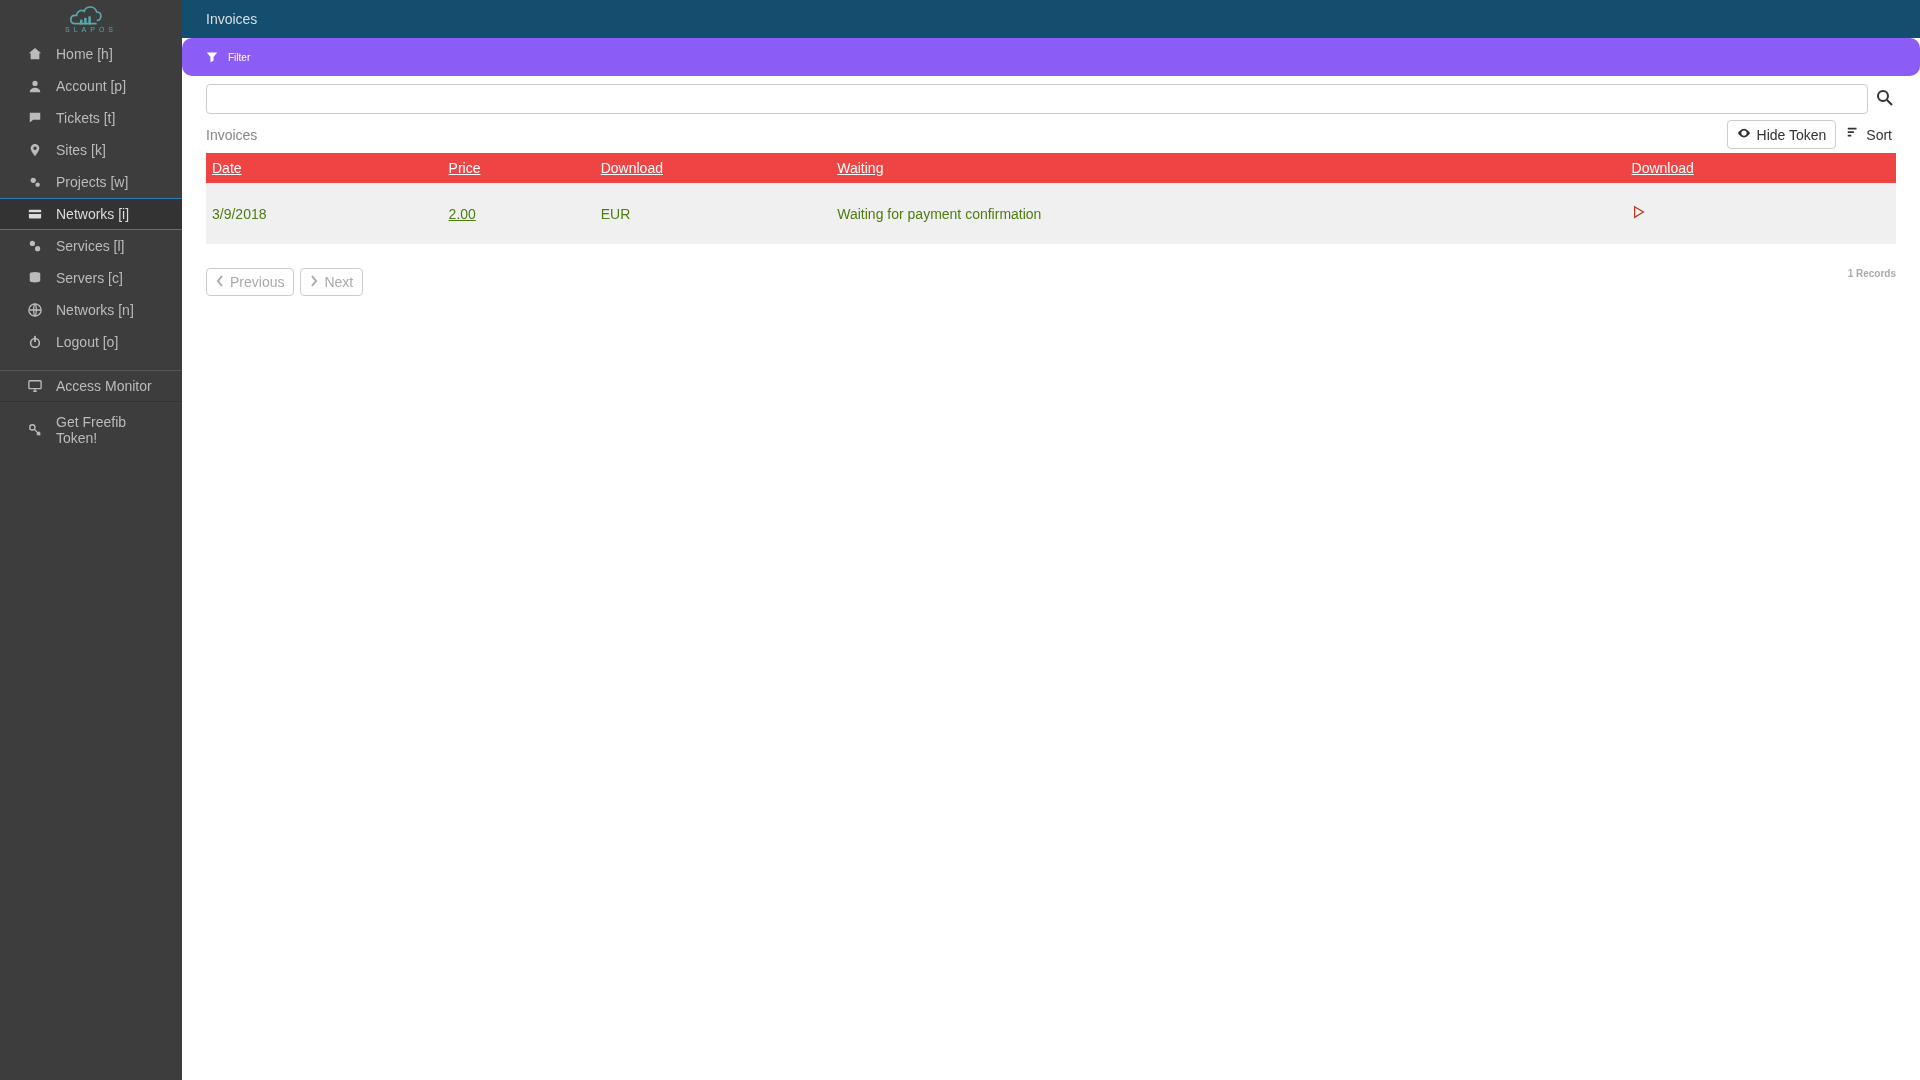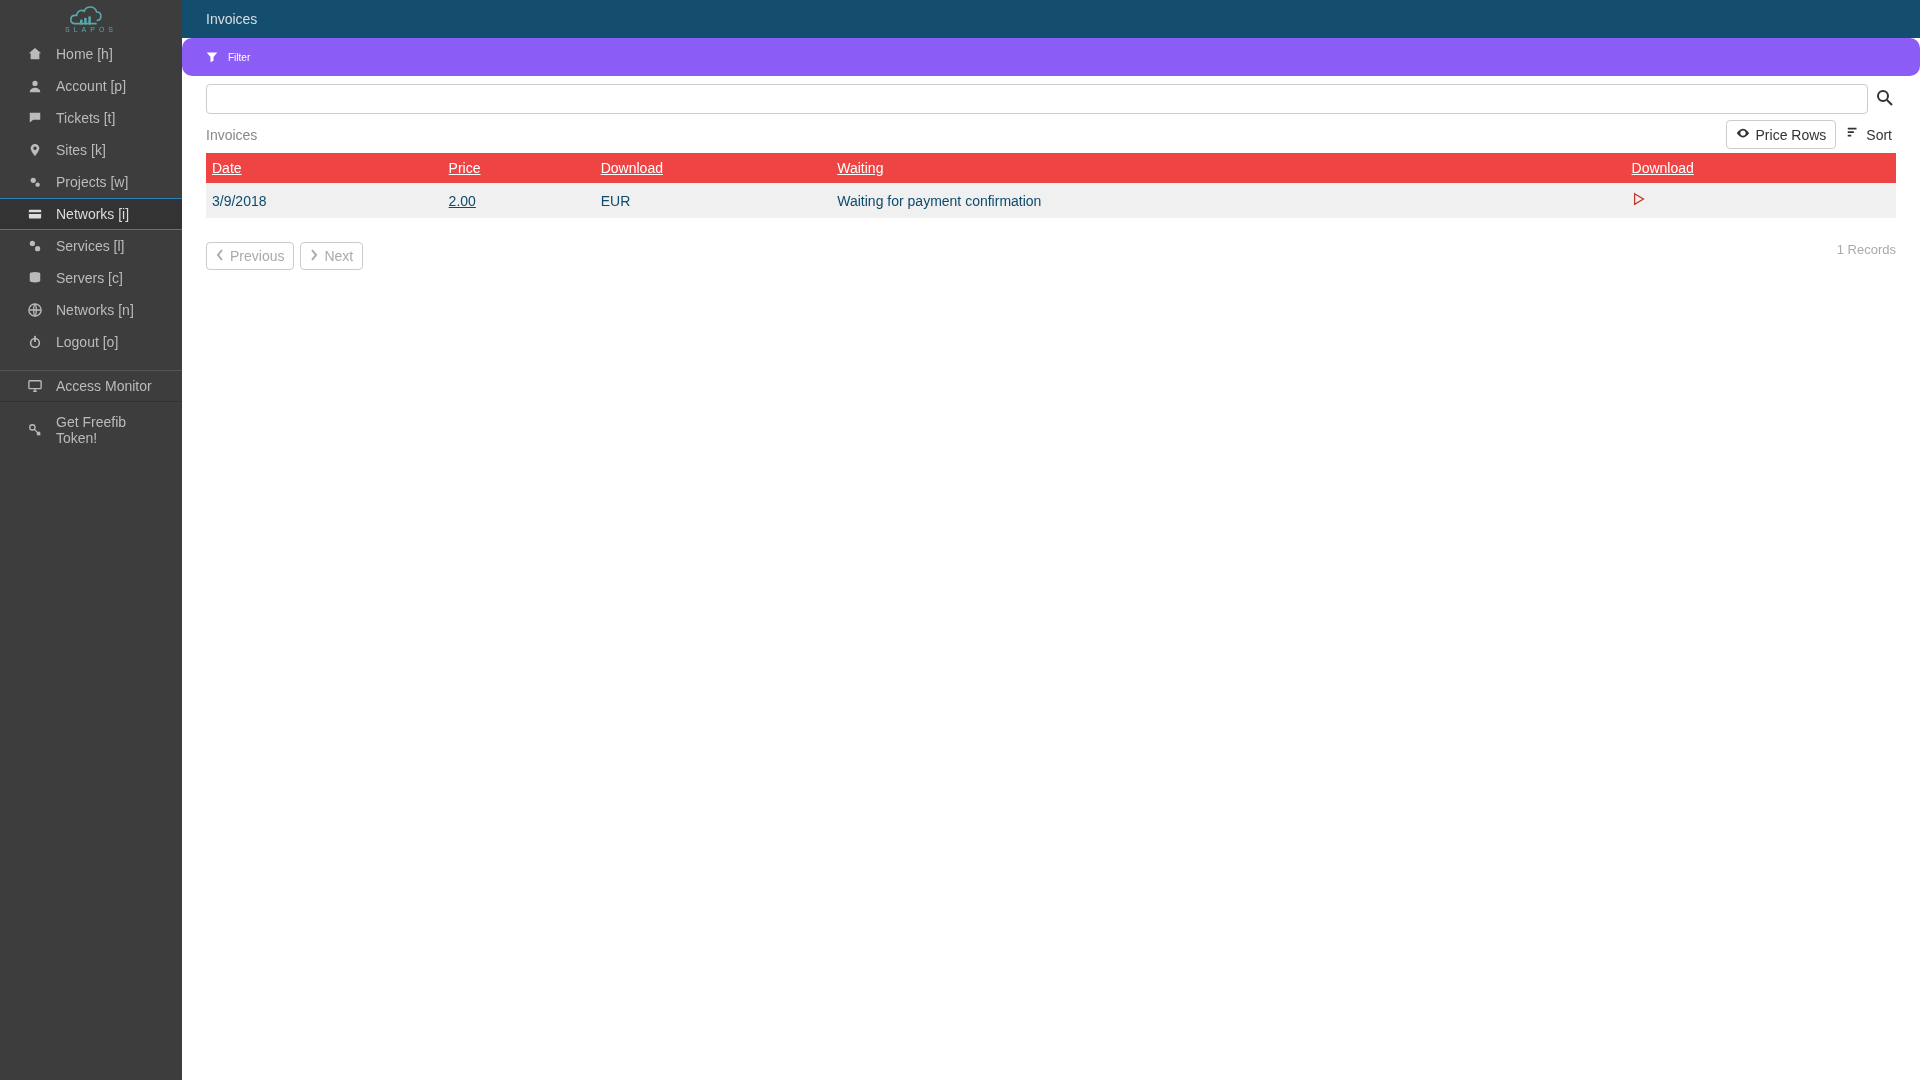--- a/index.html
+++ b/index.html
@@ -35,29 +35,29 @@
 .section-actions { display: flex; gap: 6px; }
 .ghost-btn { display: inline-flex; align-items: center; gap: 6px; border: 1px solid #ccc; background: #fff; color: #333; border-radius: 4px; padding: 5px 9px; cursor: pointer; font-size: 14px; }
 .ghost-btn svg { width: 14px; height: 14px; fill: #333; }
 .ghost-btn.noborder { border: none; padding: 5px 4px; }
 
 table { width: 100%; border-collapse: collapse; }
 thead tr { background: #ef4444; }
 th { text-align: left; padding: 7px 6px; color: #fff; font-weight: normal; font-size: 14px; }
 th.link span, td.link span { text-decoration: underline; cursor: pointer; }
 tbody tr { background: #f0f0f0; }
-td { padding: 9px 6px; font-size: 14px; color: #0c4a6e; }
+td { padding: 22px 6px; font-size: 14px; color: #4d7c0f; }
 td.price span { text-decoration: underline; cursor: pointer; }
 .dl-icon svg { width: 14px; height: 14px; }
 
 .pager-row { display: flex; align-items: flex-start; justify-content: space-between; margin-top: 24px; }
 .pager { display: flex; gap: 6px; }
 .pager .ghost-btn { color: #aaa; }
 .pager .ghost-btn svg { fill: #aaa; width: 8px; height: 12px; }
-.records { color: #aaa; font-size: 13px; }
+.records { color: #aaa; font-size: 10px; font-weight: bold; }
 </style>
 </head>
 <body>
 
 <div class="app">
   <aside class="sidebar">
     <div class="logo-area">
       <div>
         <div class="logo-cloud">
           <svg viewBox="0 0 48 28">
@@ -208,21 +208,21 @@
         </span>
       </div>
 
       <div class="section-row">
         <span class="section-title">Invoices</span>
         <div class="section-actions">
           <button class="ghost-btn">
             <span><svg viewBox="0 0 16 16">
                   <path d="M8 3C4 3 1 8 1 8s3 5 7 5 7-5 7-5-3-5-7-5zm0 8a3 3 0 1 1 0-6 3 3 0 0 1 0 6z"></path>
                 </svg></span>
-            <span>Price Rows</span>
+            <span>Hide Token</span>
           </button>
           <button class="ghost-btn noborder">
             <span><svg viewBox="0 0 16 16">
                   <rect x="2" y="2" width="10" height="2"></rect>
                   <rect x="2" y="6" width="7" height="2"></rect>
                   <rect x="2" y="10" width="4" height="2"></rect>
                 </svg></span>
             <span>Sort</span>
           </button>
         </div>

